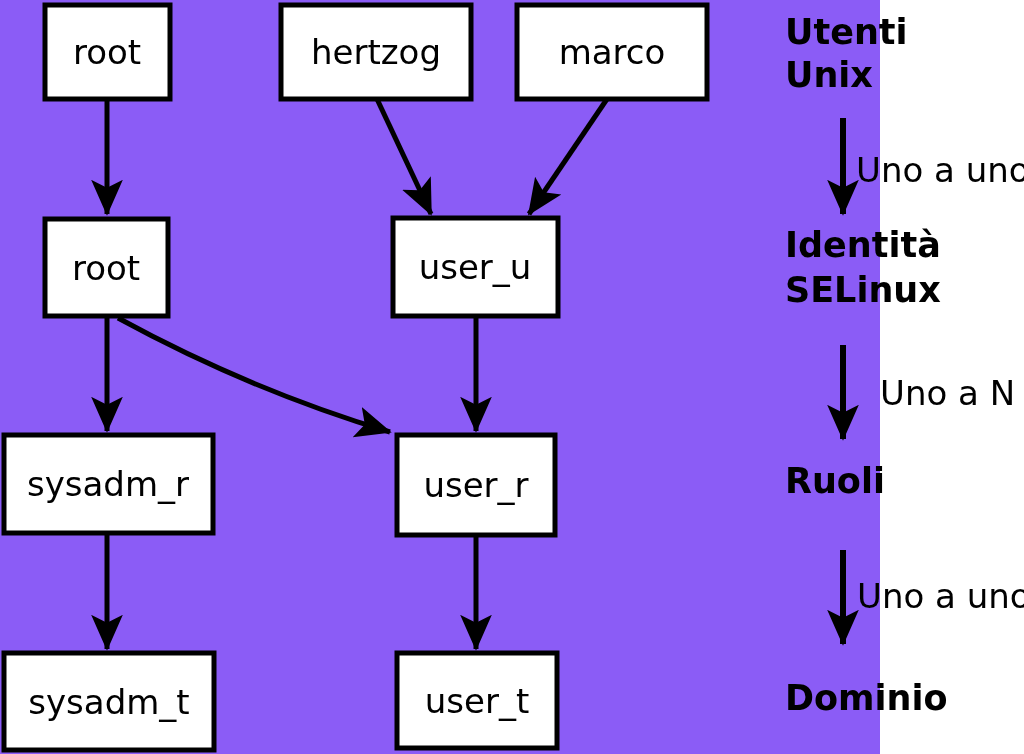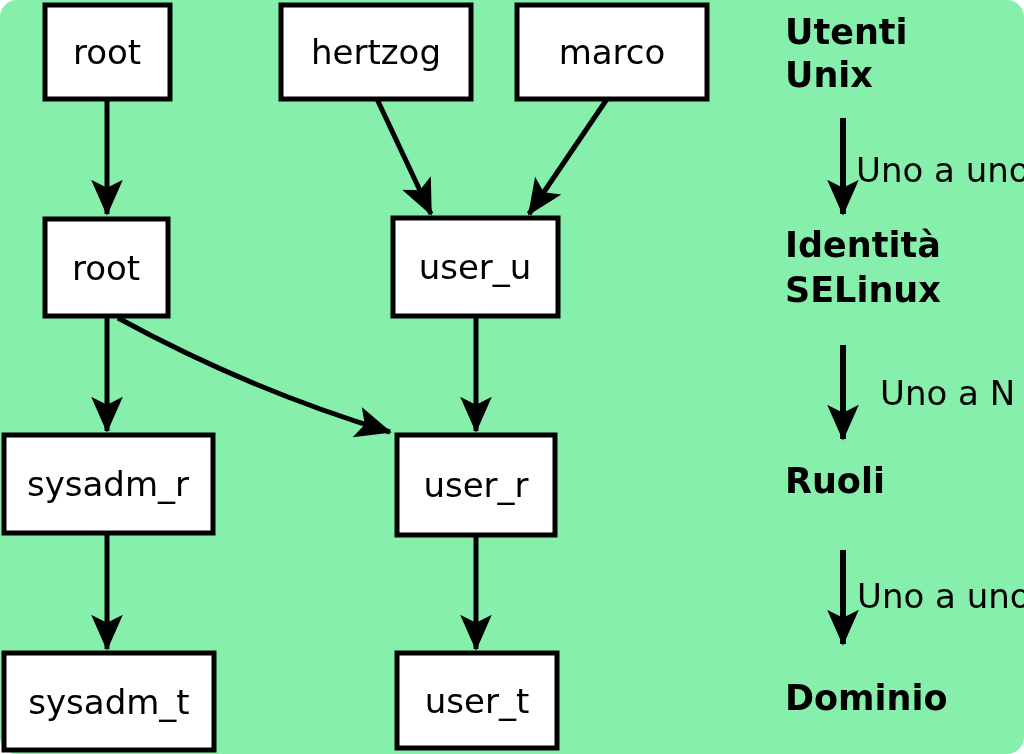--- a/index.html
+++ b/index.html
@@ -5,24 +5,23 @@
   html, body {
     margin: 0;
     padding: 0;
     background: #ffffff;
     width: 1024px;
     height: 754px;
     overflow: hidden;
   }
   #stage {
     position: relative;
-    width: 1024px;
+    width: 880px;
     height: 754px;
-    background: #86efac;
-    border-radius: 17px;
+    background: #8b5cf6;
   }
   svg {
     display: block;
     font-family: "DejaVu Sans", sans-serif;
   }
   .node-label {
     font-size: 34px;
     fill: #000000;
   }
   .legend-title {

